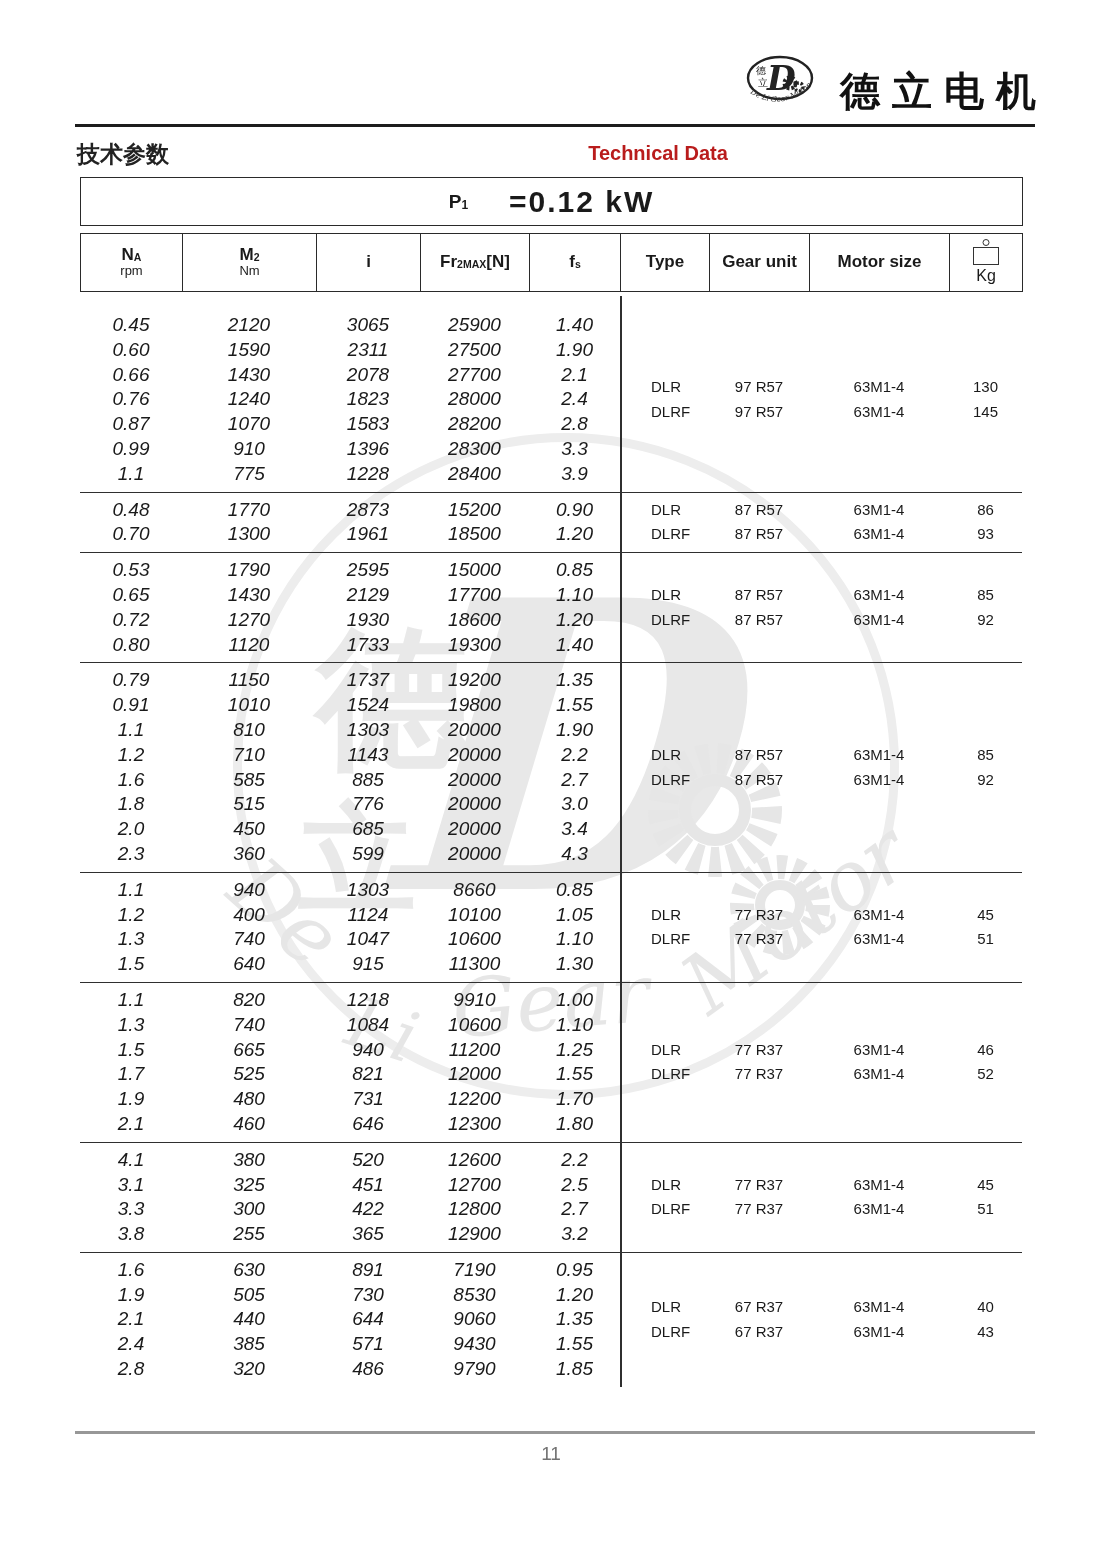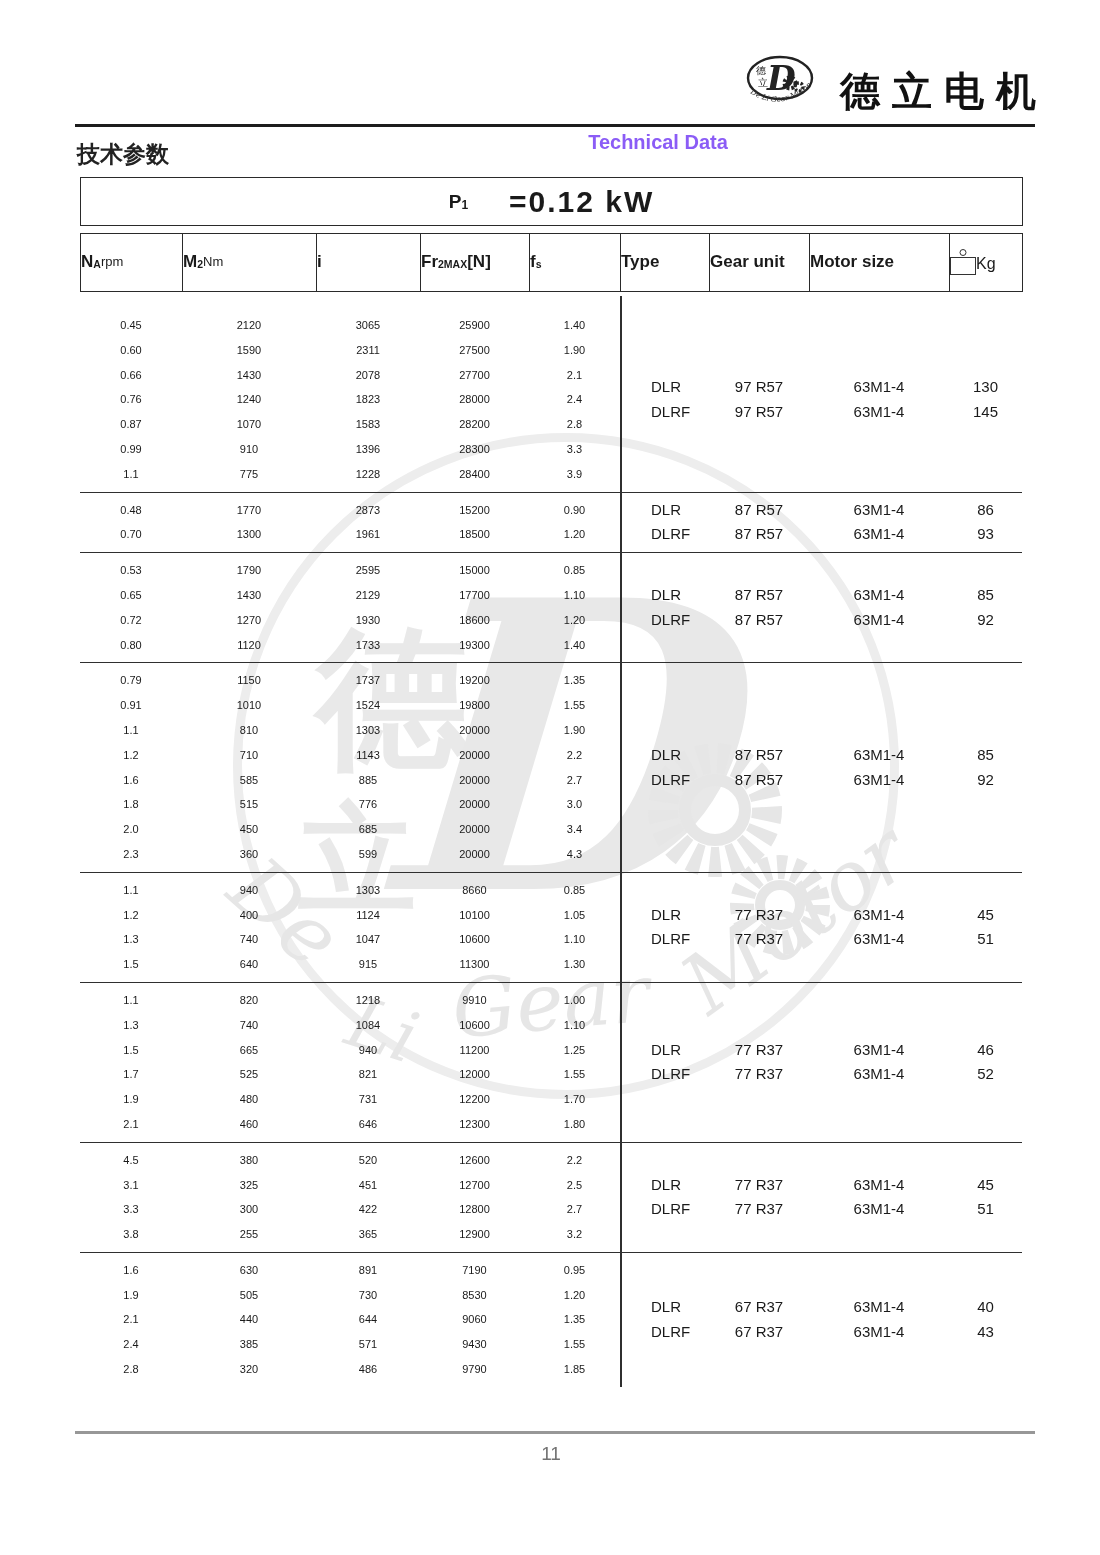--- a/index.html
+++ b/index.html
@@ -30,55 +30,55 @@
   .wm-gears { position:absolute; left:620px; top:710px; }
 
   
   .content { position:absolute; inset:0; z-index:1; }
   .brand-logo { position:absolute; left:744px; top:53px; width:72px; height:64px; }
   .brand-name { position:absolute; left:840px; top:64px; width:200px;
     font-family:"DejaVu Serif", serif; font-weight:bold; font-size:40px;
     letter-spacing:12px; color:#111; white-space:nowrap; }
   .top-rule { left:75px; top:124px; width:960px; height:3px; background:#1c1c1c; }
   .sec-title-zh { left:77px; top:139px; font-size:23px; font-weight:bold; color:#222; }
-  .sec-title-en { left:658px; top:131px; transform:translateX(-50%);
-    font-size:20px; font-weight:bold; color:#8b5cf6; }
+  .sec-title-en { left:658px; top:142px; transform:translateX(-50%);
+    font-size:20px; font-weight:bold; color:#b91c1c; }
 
   
   .power-box { left:80px; top:177px; width:941px; height:47px;
     border:1.6px solid #2a2a2a; display:flex; align-items:center; justify-content:center;
     background:transparent;gap:40px; }
   .power-prefix { font-size:19px; font-weight:bold; }
   .power-prefix sub { font-size:12px; vertical-align:-0.12em; font-weight:bold; }
   .power-value { font-size:30px; font-weight:bold; letter-spacing:2px; margin-left:1px; }
 
   
   .thead { left:80px; top:233px; width:941px; height:57px; border:1.6px solid #2a2a2a;
     display:flex; box-sizing:content-box; }
-  .th { border-right:1.6px solid #2a2a2a; display:flex; flex-direction:row;
-    align-items:center; box-sizing:border-box; }
+  .th { border-right:1.6px solid #2a2a2a; display:flex; flex-direction:column;
+    align-items:center; justify-content:center; box-sizing:border-box; }
   .th:last-child { border-right:none; }
   .th-main { font-size:17px; font-weight:bold; line-height:1.1; }
   .th-main sub { font-size:10.5px; font-weight:bold; vertical-align:-0.1em; }
   .th-unit { font-size:13px; line-height:1.15; }
   .w-na{width:102px}.w-m2{width:134px}.w-i{width:104px}.w-fr{width:109px}.w-fs{width:91px}
   .w-type{width:89px}.w-gear{width:100px}.w-motor{width:140px}.w-kg{width:72px}
   .weight-icon { width:24px; height:16px; border:1.5px solid #333; position:relative; margin-top:7px; background:#fff; }
   .weight-icon::before { content:""; position:absolute; left:50%; top:-9px; transform:translateX(-50%);
     width:5px; height:5px; border:1.5px solid #333; border-radius:50%; background:#fff; }
   .kg-label { font-size:16px; margin-top:2px; }
 
   
   .tbody { position:absolute; left:80px; top:308px; width:942px; }
   .col-divider { position:absolute; left:540px; top:-12px; bottom:0; width:1.6px; background:#2f2f2f; }
   .group { display:flex; align-items:stretch; padding:5px 0; border-bottom:1.6px solid #2f2f2f; }
   .group:last-child { border-bottom:none; }
   .g-left { width:540px; }
   .g-right { width:402px; display:flex; flex-direction:column; justify-content:center; }
-  .drow { display:flex; height:24.8px; line-height:24.8px; font-size:11px; }
+  .drow { display:flex; height:24.8px; line-height:24.8px; font-size:19px;font-style:italic; }
   .dc { text-align:center; }
   .dc.c0{width:102px}.dc.c1{width:134px}.dc.c2{width:104px}.dc.c3{width:109px}.dc.c4{width:91px}
   .trow { display:flex; height:24.8px; line-height:24.8px; font-size:15px; }
   .tc { box-sizing:border-box; }
   .tc.t0{width:89px; text-align:left; padding-left:31px;}
   .tc.t1{width:100px; text-align:center;}
   .tc.t2{width:140px; text-align:center;}
   .tc.t3{width:73px; text-align:center;}
 
   
@@ -488,21 +488,21 @@
             <div class="tc t0">DLRF</div>
             <div class="tc t1">77 R37</div>
             <div class="tc t2">63M1-4</div>
             <div class="tc t3">52</div>
           </div>
         </div>
       </div>
       <div class="group">
         <div class="g-left">
           <div class="drow">
-            <div class="dc c0">4.5</div>
+            <div class="dc c0">4.1</div>
             <div class="dc c1">380</div>
             <div class="dc c2">520</div>
             <div class="dc c3">12600</div>
             <div class="dc c4">2.2</div>
           </div>
           <div class="drow">
             <div class="dc c0">3.1</div>
             <div class="dc c1">325</div>
             <div class="dc c2">451</div>
             <div class="dc c3">12700</div>

